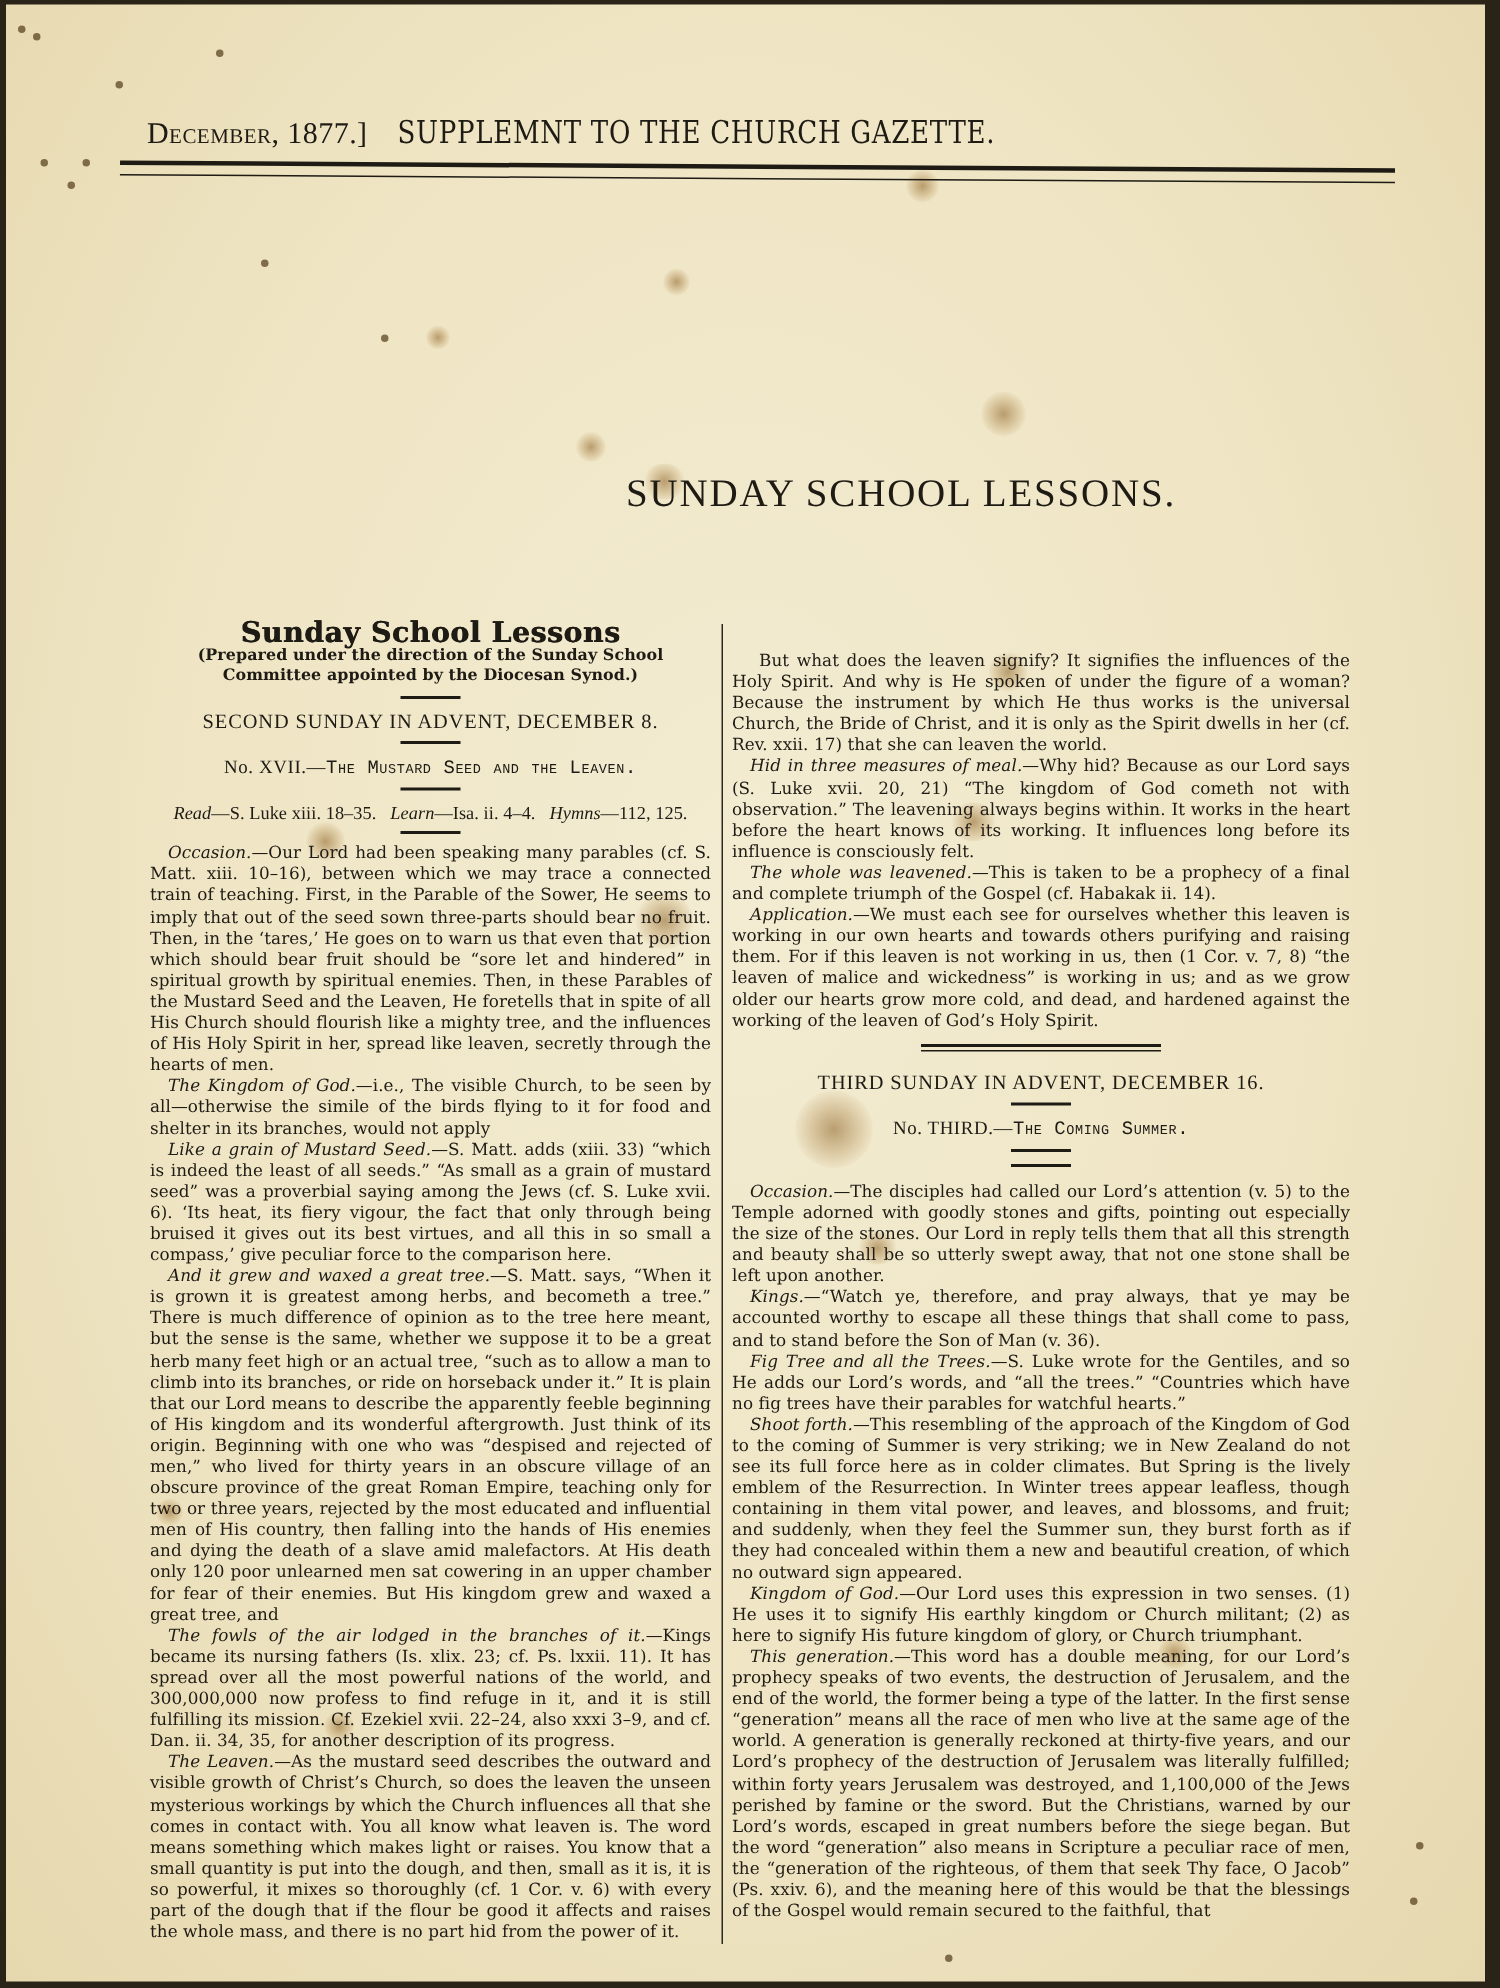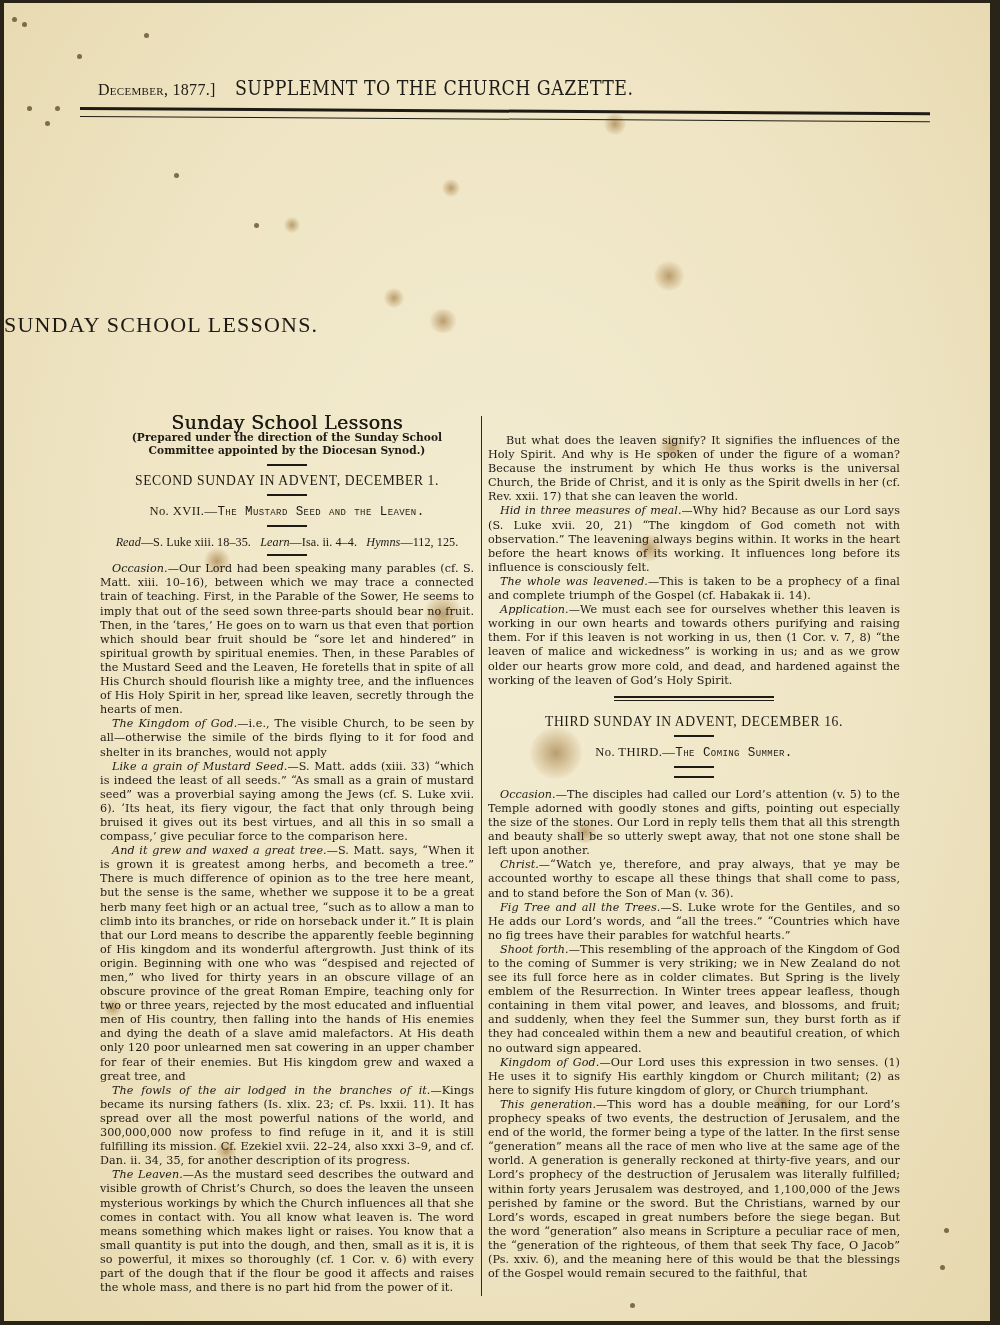--- a/index.html
+++ b/index.html
@@ -15,44 +15,44 @@
     overflow: hidden;
   }
   .spot { position: absolute; border-radius: 50%; background: radial-gradient(circle, rgba(140,95,35,0.55) 0%, rgba(160,115,50,0.25) 45%, rgba(180,140,70,0) 75%); }
   .dot { position: absolute; width: 5px; height: 5px; border-radius: 50%; background: #5b4420; opacity: 0.75; }
 
   .running-head {
     position: absolute; left: 94px; top: 72px; width: 830px;
     font-family: "Liberation Serif", serif; font-size: 22px; letter-spacing: 0.3px;
     white-space: nowrap;
   }
-  .running-head .date { font-variant: small-caps; font-size: 16px; }
+  .running-head .date { font-variant: small-caps; font-size: 20px; }
   .running-head .title { margin-left: 14px; font-family: "DejaVu Serif Condensed", "DejaVu Serif", serif; font-size: 21px; letter-spacing: 0.5px; transform: scaleX(0.92); display: inline-block; transform-origin: left; }
   .head-rule {
     position: absolute; left: 76px; top: 104px; width: 850px; height: 6px;
     border-top: 3px solid #1e1a14; border-bottom: 1px solid #1e1a14;
     transform: rotate(0.35deg); transform-origin: left;
   }
 
   .main-title {
-    position: absolute; left: 0; width: 780px; top: 294px; text-align: left;
-    font-family: "Liberation Serif", serif; font-size: 22px; letter-spacing: 1.2px;
+    position: absolute; left: 0; width: 780px; top: 294px; text-align: right;
+    font-family: "Liberation Serif", serif; font-size: 26px; letter-spacing: 1.2px;
     font-weight: normal;
   }
 
   .col {
     position: absolute; font-family: "DejaVu Serif", serif; font-size: 11.2px; line-height: 14.1px;
     text-align: justify; letter-spacing: 0.05px;
   }
   .col.left { left: 96px; top: 412px; width: 374px; }
   .col.right { left: 484px; top: 431px; width: 412px; }
   .divider { position: absolute; left: 477px; top: 413px; width: 1px; height: 880px; background: #2e281d; }
 
   .blackletter {
-    text-align: center; font-family: "DejaVu Serif", serif; font-weight: normal; font-size: 19px;
+    text-align: center; font-family: "DejaVu Serif", serif; font-weight: bold; font-size: 19px;
     letter-spacing: 0.3px; margin: 0 0 2px 0; font-style: normal;
     text-shadow: 0.4px 0 0 #1e1a14;
   }
   .subnote { text-align: center; font-size: 10.6px; font-weight: bold; line-height: 12.5px; margin: 0 0 8px 0; }
   .short-rule { width: 40px; height: 2px; background: #1e1a14; margin: 6px auto 8px auto; }
   .dbl-rule { width: 160px; margin: 8px auto 14px auto; border-top: 2px solid #1e1a14; border-bottom: 1px solid #1e1a14; height: 2px; }
   .sunday-head { text-align: center; font-size: 13.6px; letter-spacing: 0.6px; margin: 6px 0 4px 0; font-family: "Liberation Serif", serif; }
   .lesson-head { text-align: center; font-size: 12.6px; font-family: "Liberation Serif", serif; margin: 6px 0 4px 0; letter-spacing: 0.4px; }
   .lesson-head .sc { font-variant: small-caps; font-size: 12.6px; font-family: Liberation Mono, monospace; }
   .readline { text-align: center; font-size: 12.2px; font-family: "Liberation Serif", serif; margin: 8px 0 2px 0; line-height: 15px; }
@@ -101,21 +101,21 @@
   <div class="head-rule"></div>
 
   <h1 class="main-title">SUNDAY SCHOOL LESSONS.</h1>
 
   <div class="divider"></div>
 
   <div class="col left">
     <div class="blackletter">Sunday School Lessons</div>
     <div class="subnote">(Prepared under the direction of the Sunday School Committee appointed by the Diocesan Synod.)</div>
     <div class="short-rule"></div>
-    <div class="sunday-head">SECOND SUNDAY IN ADVENT, DECEMBER 1.</div>
+    <div class="sunday-head">SECOND SUNDAY IN ADVENT, DECEMBER 8.</div>
     <div class="short-rule"></div>
     <div class="lesson-head">
       <span>No. XVII.—</span><span class="sc">The Mustard Seed and the Leaven.</span>
     </div>
     <div class="short-rule"></div>
     <div class="readline">
       <i>Read</i><span>—S. Luke xiii. 18–35.</span>&nbsp;&nbsp;
       <i>Learn</i><span>—Isa. ii. 4–4.</span>&nbsp;&nbsp;
       <i>Hymns</i><span>—112, 125.</span>
     </div>
@@ -138,19 +138,19 @@
     <div class="dbl-rule"></div>
     <div class="sunday-head">THIRD SUNDAY IN ADVENT, DECEMBER 16.</div>
     <div class="short-rule"></div>
     <div class="lesson-head">
       <span>No. THIRD.—</span><span class="sc">The Coming Summer.</span>
     </div>
     <div class="short-rule"></div>
     <div class="short-rule" style="margin:6px auto 10px auto;"></div>
 
     <p><i>Occasion.</i><span>—The disciples had called our Lord’s attention (v. 5) to the Temple adorned with goodly stones and gifts, pointing out especially the size of the stones. Our Lord in reply tells them that all this strength and beauty shall be so utterly swept away, that not one stone shall be left upon another.</span></p>
-    <p><i>Christ.</i><span>—“Watch ye, therefore, and pray always, that ye may be accounted worthy to escape all these things that shall come to pass, and to stand before the Son of Man (v. 36).</span></p>
+    <p><i>Kings.</i><span>—“Watch ye, therefore, and pray always, that ye may be accounted worthy to escape all these things that shall come to pass, and to stand before the Son of Man (v. 36).</span></p>
     <p><i>Fig Tree and all the Trees.</i><span>—S. Luke wrote for the Gentiles, and so He adds our Lord’s words, and “all the trees.” “Countries which have no fig trees have their parables for watchful hearts.”</span></p>
     <p><i>Shoot forth.</i><span>—This resembling of the approach of the Kingdom of God to the coming of Summer is very striking; we in New Zealand do not see its full force here as in colder climates. But Spring is the lively emblem of the Resurrection. In Winter trees appear leafless, though containing in them vital power, and leaves, and blossoms, and fruit; and suddenly, when they feel the Summer sun, they burst forth as if they had concealed within them a new and beautiful creation, of which no outward sign appeared.</span></p>
     <p><i>Kingdom of God.</i><span>—Our Lord uses this expression in two senses. (1) He uses it to signify His earthly kingdom or Church militant; (2) as here to signify His future kingdom of glory, or Church triumphant.</span></p>
     <p><i>This generation.</i><span>—This word has a double meaning, for our Lord’s prophecy speaks of two events, the destruction of Jerusalem, and the end of the world, the former being a type of the latter. In the first sense “generation” means all the race of men who live at the same age of the world. A generation is generally reckoned at thirty-five years, and our Lord’s prophecy of the destruction of Jerusalem was literally fulfilled; within forty years Jerusalem was destroyed, and 1,100,000 of the Jews perished by famine or the sword. But the Christians, warned by our Lord’s words, escaped in great numbers before the siege began. But the word “generation” also means in Scripture a peculiar race of men, the “generation of the righteous, of them that seek Thy face, O Jacob” (Ps. xxiv. 6), and the meaning here of this would be that the blessings of the Gospel would remain secured to the faithful, that</span></p>
   </div>
 </div>
 
 </body></html>

